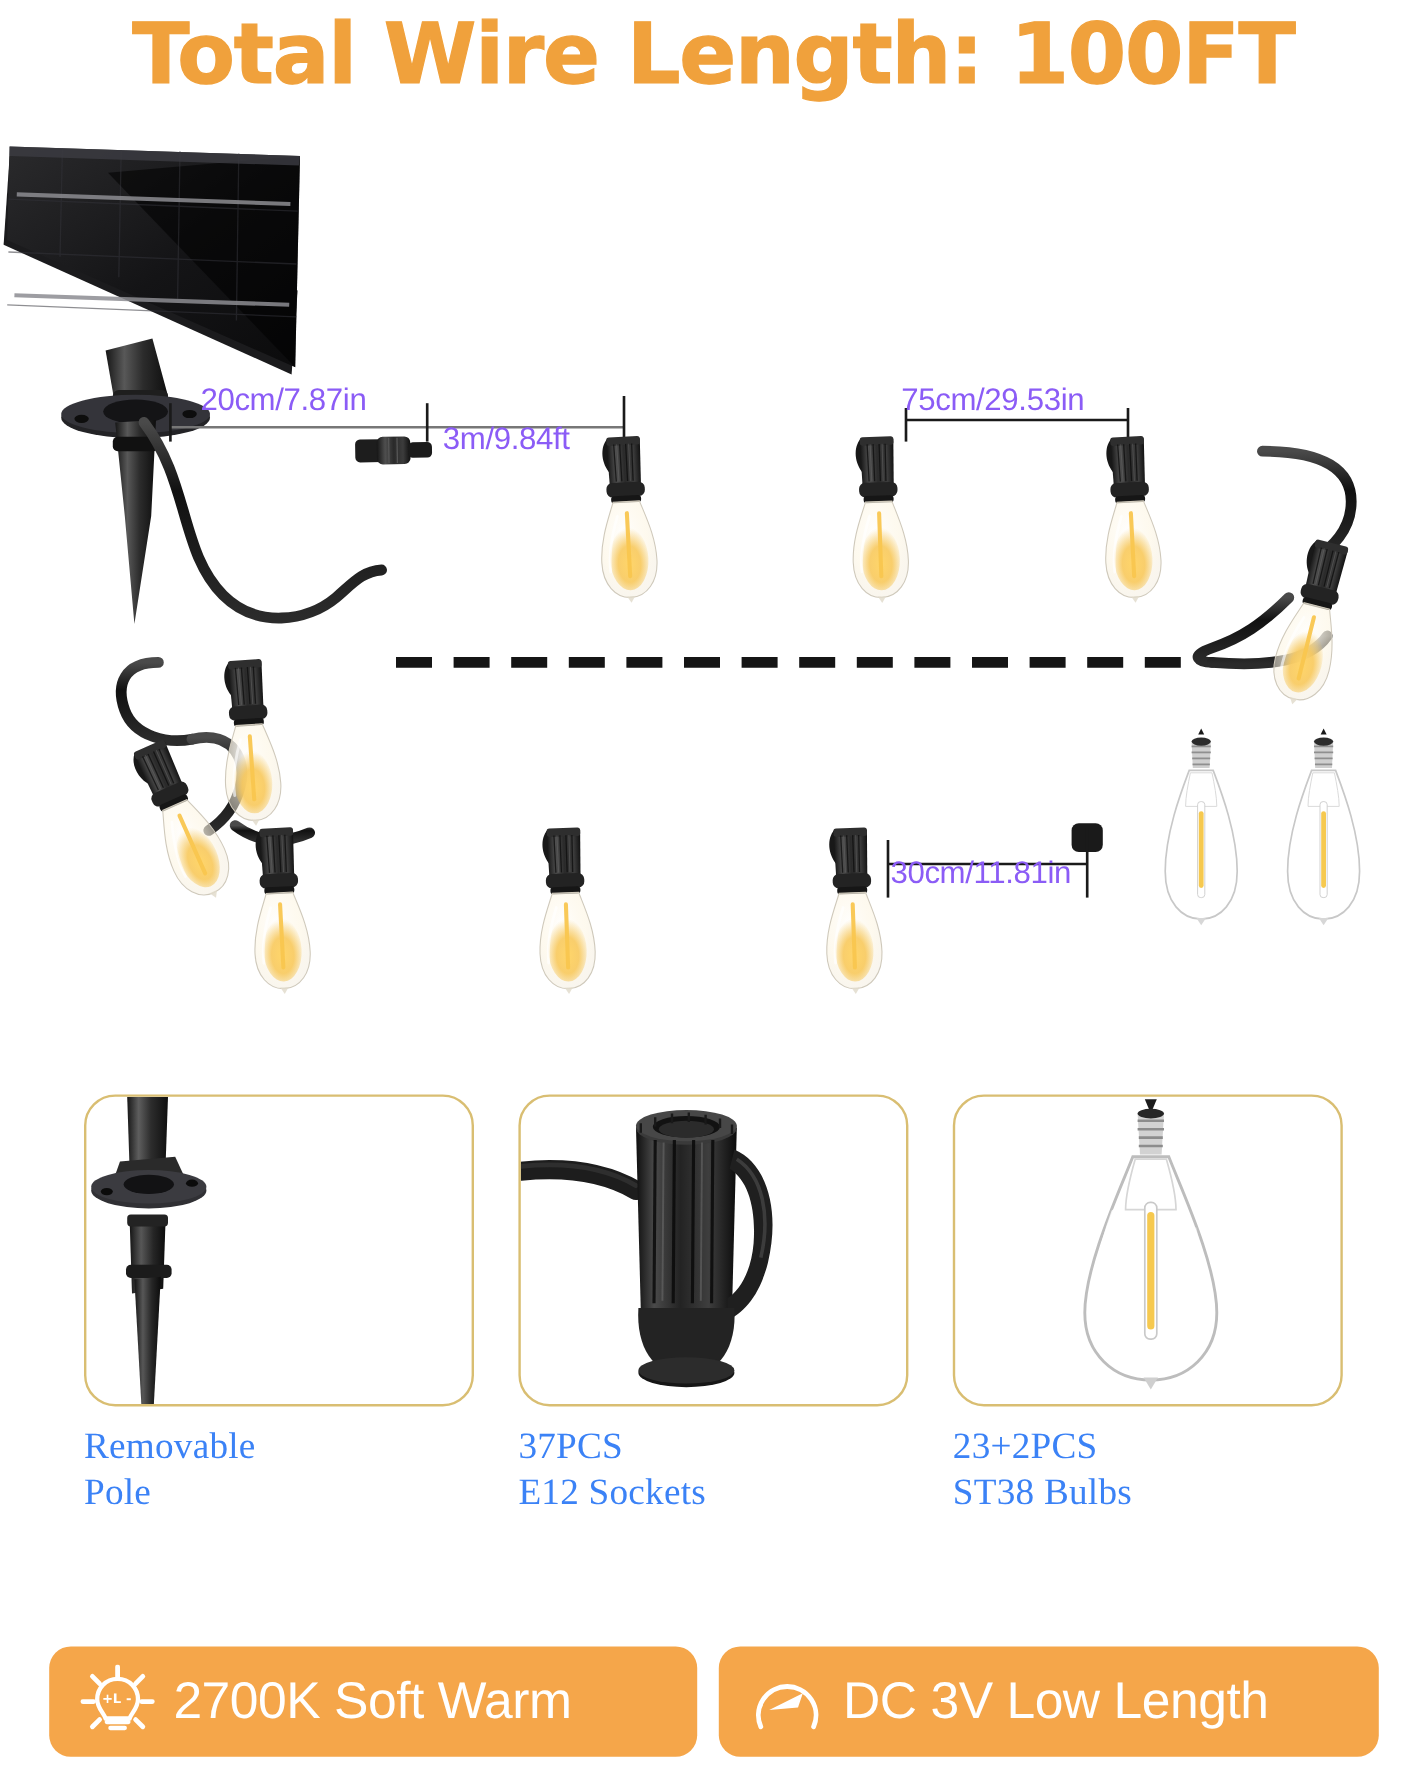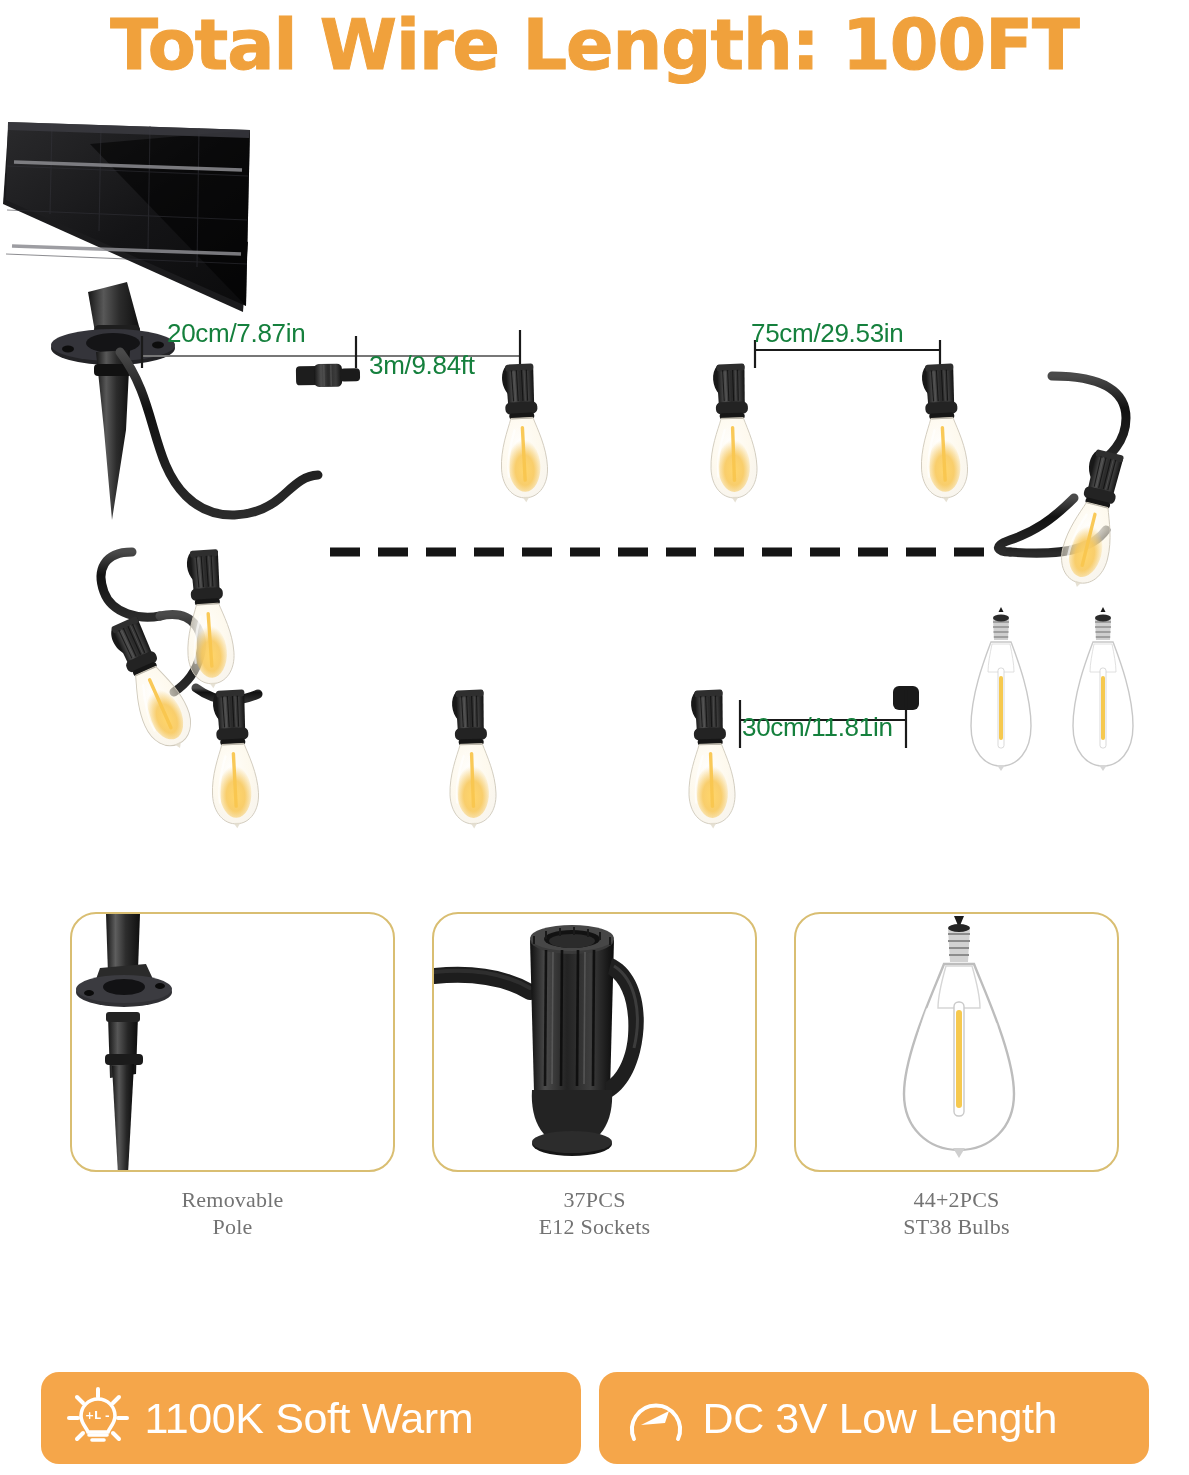--- a/index.html
+++ b/index.html
@@ -38,21 +38,21 @@
     left: 0; top: 100px;
     width: 1189px;
     height: 800px;
   }
   .stage svg { display: block; }
 
   
   .dim-label {
     position: absolute;
     font-size: 26px;
-    color: #15803d;
+    color: #8b5cf6;
     font-family: "Liberation Sans", sans-serif;
     white-space: nowrap;
     letter-spacing: -0.3px;
   }
   #dim-20cm  { left: 167px; top: 318px; }
   #dim-3m    { left: 369px; top: 318px; margin-top: 32px; }
   #dim-75cm  { left: 751px; top: 318px; text-align: center; }
   #dim-30cm  { left: 742px; top: 712px; }
 
   
@@ -70,24 +70,23 @@
     width: 325px;
     height: 260px;
     border: 2px solid #D9BE72;
     border-radius: 26px;
     position: relative;
     overflow: hidden;
     background: #fff;
   }
   .card-caption {
     margin-top: 14px;
-    text-align: center;
-    font-size: 22px;
+    font-size: 31px;
     line-height: 1.24;
-    color: #737373;
+    color: #3b82f6;
     font-family: "Liberation Serif", serif;
     letter-spacing: 0.2px;
   }
 
   
   .badges {
     position: absolute;
     left: 0; top: 1372px;
     width: 1189px;
     height: 95px;
@@ -502,21 +501,21 @@
           <rect x="158" y="88" width="10" height="114" rx="4.5" fill="#ffffff" stroke="#c9c9c9" stroke-width="1.4"></rect>
           <rect x="160" y="96" width="6" height="98" rx="3" fill="#F6C94F"></rect>
 
           <path d="M 132 96 C 118 134 112 176 118 208" stroke="#ffffff" stroke-width="4" fill="none" opacity="0.8" stroke-linecap="round"></path>
           <path d="M 200 110 C 208 142 210 176 204 202" stroke="#ffffff" stroke-width="2.4" fill="none" opacity="0.45" stroke-linecap="round"></path>
 
           <path d="M 157 234 L 163 244 L 169 234 Z" fill="#cfcfcf"></path>
         </svg>
       </div>
       <div class="card-caption">
-        <div>44+2PCS</div>
+        <div>23+2PCS</div>
         <div>ST38 Bulbs</div>
       </div>
     </div>
   </div>
 
   <div class="badges">
 
     <div class="badge" id="badge-color-temp">
       <svg class="badge-icon" width="62" height="62" viewBox="0 0 62 62">
         <g stroke="#ffffff" stroke-width="4" stroke-linecap="round">
@@ -533,21 +532,21 @@
                  C 43 40 48 36 48 29 C 48 20 41 12 31 12 Z" fill="none" stroke="#ffffff" stroke-width="3.6"></path>
         <path d="M 22 48 L 40 48" stroke="#ffffff" stroke-width="3.6" stroke-linecap="round"></path>
         <path d="M 25 53 L 37 53" stroke="#ffffff" stroke-width="3.6" stroke-linecap="round"></path>
 
         <g fill="#ffffff" font-family="DejaVu Sans, sans-serif" font-size="11" font-weight="700">
           <text x="18" y="32">+</text>
           <text x="27" y="32">L</text>
           <text x="38" y="32">-</text>
         </g>
       </svg>
-      <span class="badge-text">1100K Soft Warm</span>
+      <span class="badge-text">2700K Soft Warm</span>
     </div>
 
     <div class="badge" id="badge-voltage">
       <svg class="badge-icon" width="62" height="62" viewBox="0 0 62 62">
 
         <path d="M 9 52 A 24 24 0 1 1 53 52" fill="none" stroke="#ffffff" stroke-width="4" stroke-linecap="round"></path>
 
         <path d="M 16 38 L 44 24 L 40 36 Z" fill="#ffffff"></path>
       </svg>
       <span class="badge-text">DC 3V Low Length</span>

